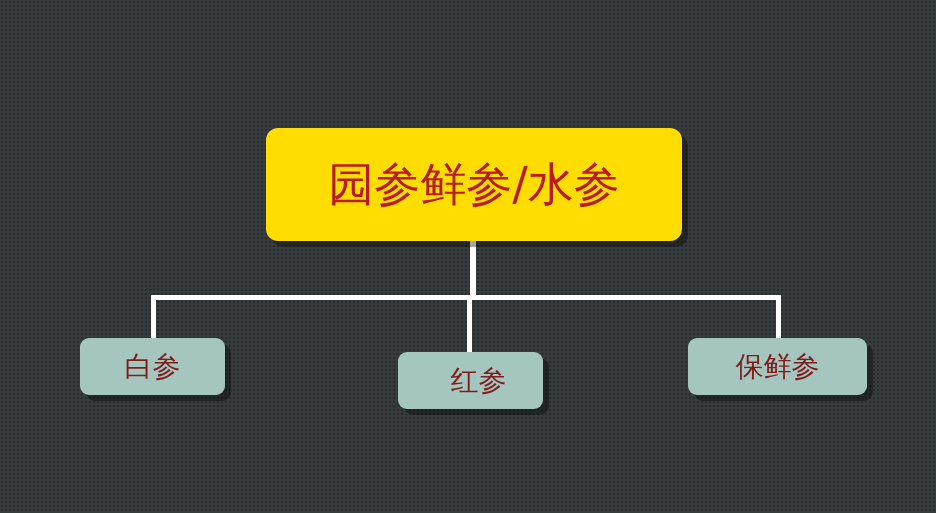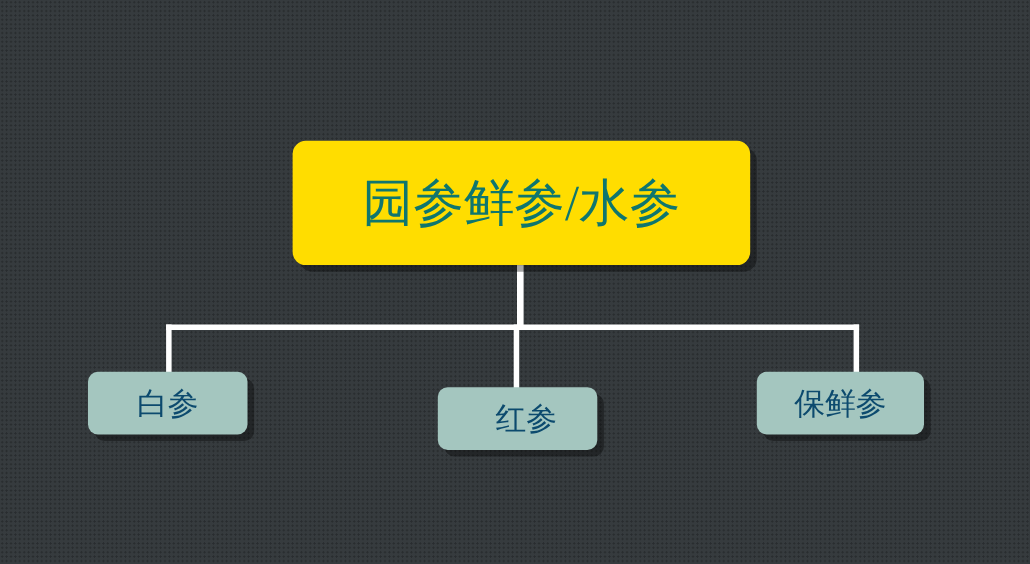--- a/index.html
+++ b/index.html
@@ -13,25 +13,25 @@
     }
     .line { position:absolute; background:#ffffff; }
     .node {
       position:absolute; box-sizing:border-box;
       display:flex; align-items:center; justify-content:center;
       box-shadow:6px 6px 0 rgba(0,0,0,0.35);
     }
     .root {
       left:266px; top:128px; width:416px; height:113px;
       background:#ffdd00; border-radius:12px;
-      color:#0f766e; font-size:46px;font-family:Liberation Serif, serif;
+      color:#b91c1c; font-size:46px;
     }
     .child {
       background:#a4c6bf; border-radius:9px;
-      color:#0c4a6e; font-size:28px;
+      color:#7f1d1d; font-size:28px;
     }
   </style>
 </head>
 <body>
 
 <div>
 
   <div class="line" style="left:470px; top:241px; width:6px; height:59px;"></div>
   <div class="line" style="left:151px; top:295px; width:630px; height:5px;"></div>
   <div class="line" style="left:151px; top:295px; width:5px; height:44px;"></div>
@@ -41,16 +41,16 @@
   <div class="node root">
     <span>园参鲜参/水参</span>
   </div>
 
   <div class="node child" style="left:80px; top:338px; width:145px; height:57px;">
     <span>白参</span>
   </div>
   <div class="node child" style="left:398px; top:352px; width:145px; height:57px;padding-left:16px;">
     <span>红参</span>
   </div>
-  <div class="node child" style="left:688px; top:338px; width:152px; height:57px;">
+  <div class="node child" style="left:688px; top:338px; width:179px; height:57px;">
     <span>保鲜参</span>
   </div>
 </div>
 
 </body></html>

